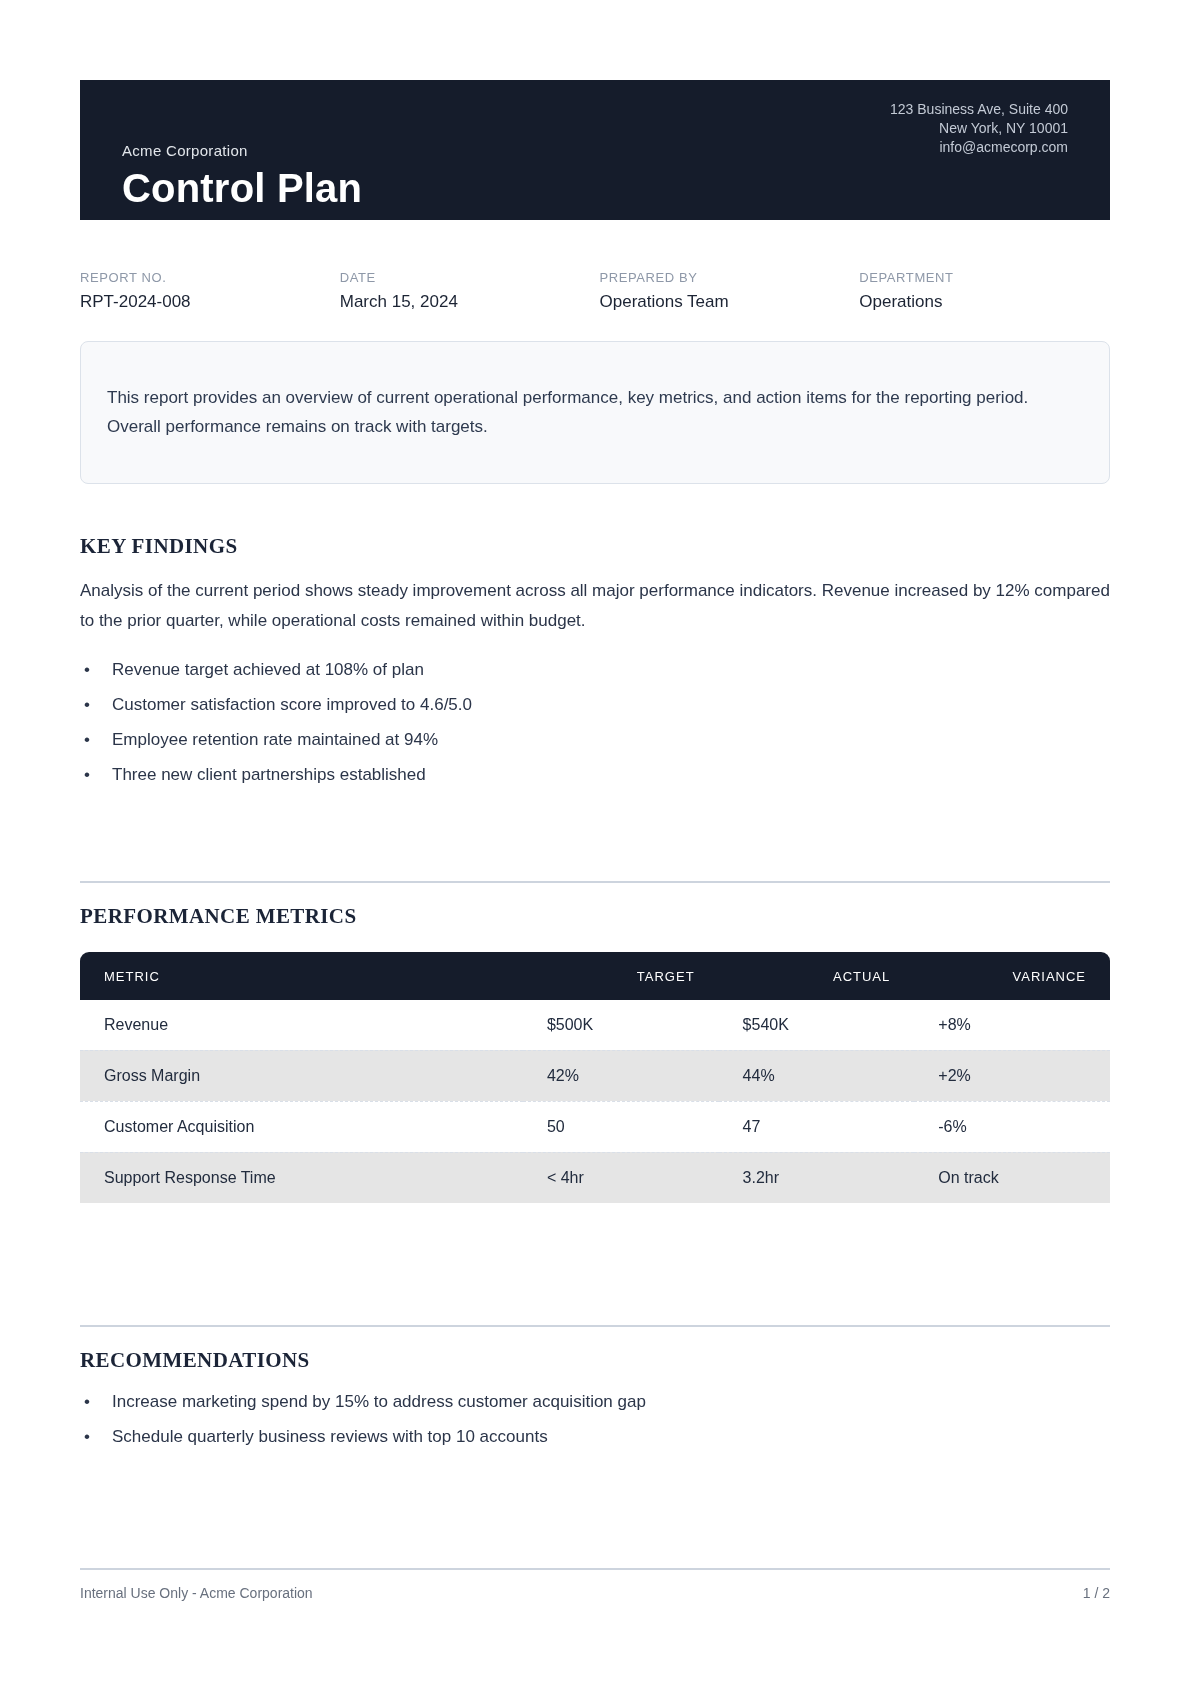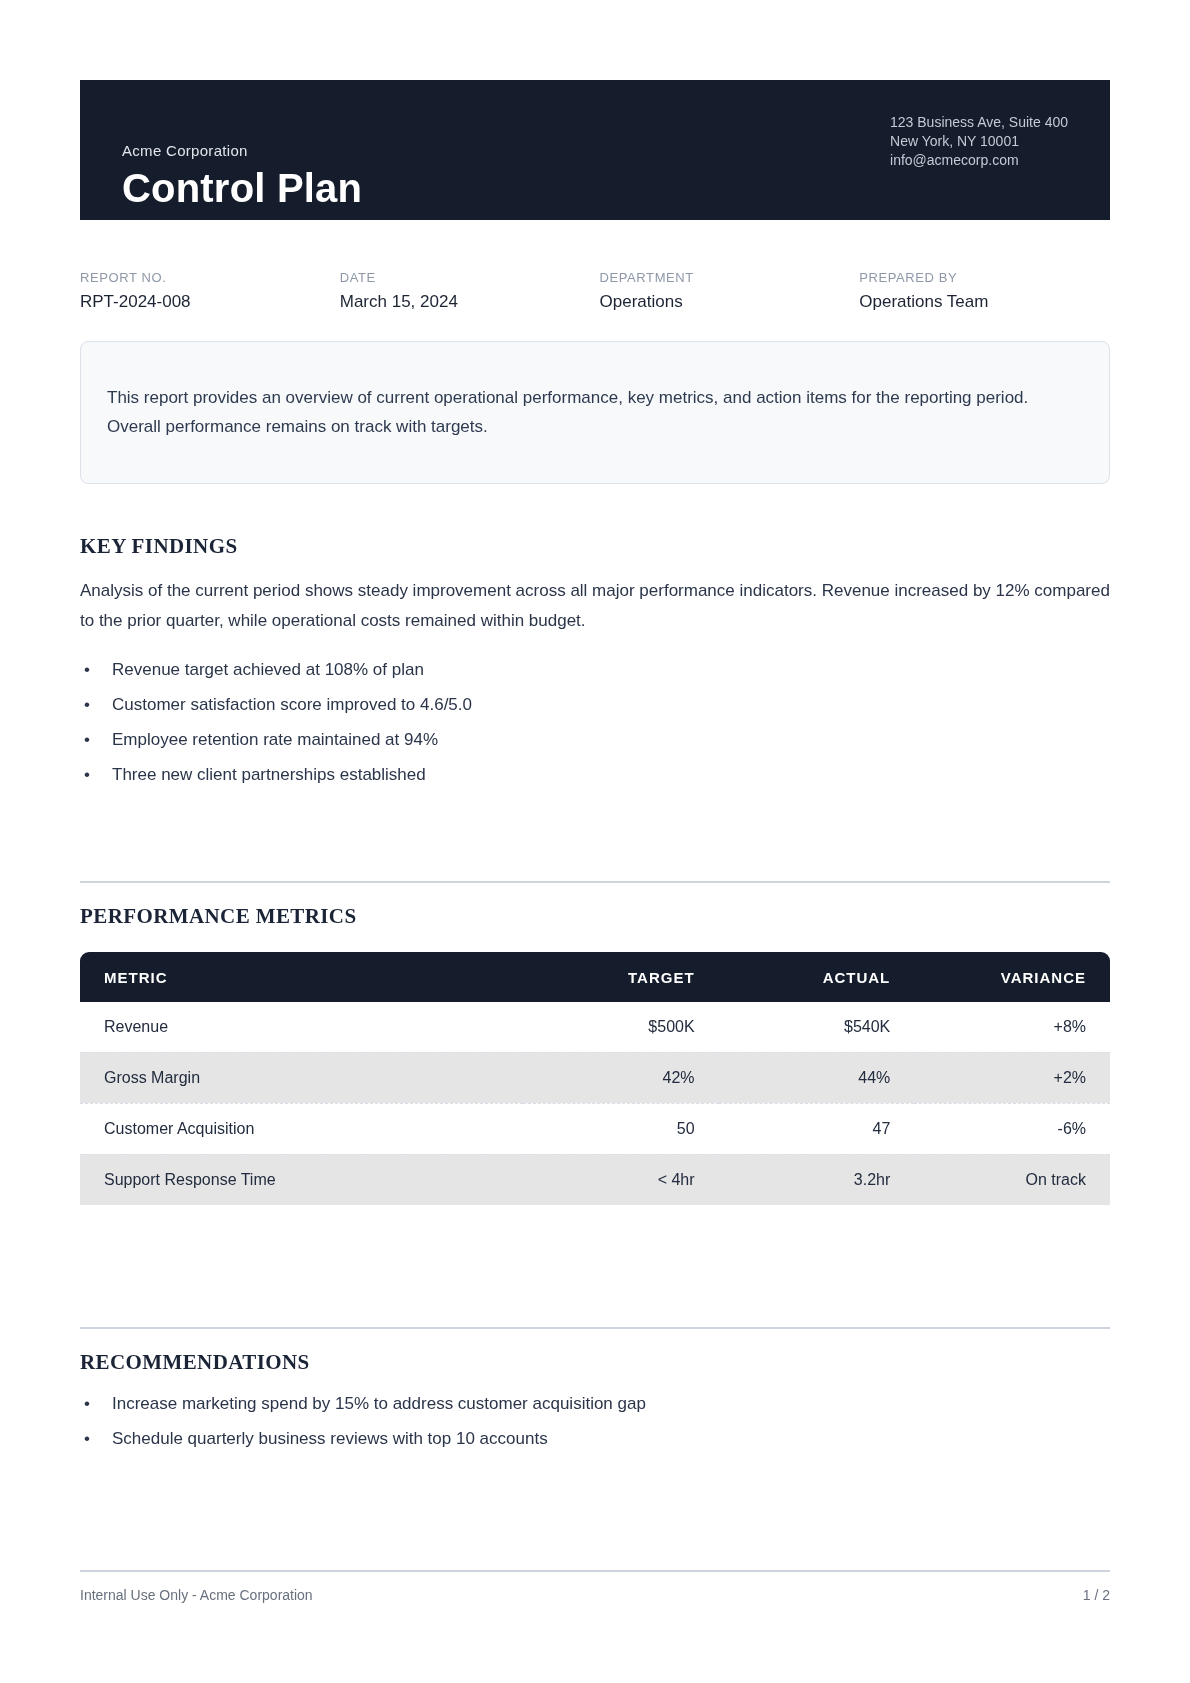--- a/index.html
+++ b/index.html
@@ -16,21 +16,21 @@
   
   .report-header {
     margin-top: 80px; height: 140px;
     background: #151c2b;
     display: flex; justify-content: space-between;
     padding: 0 42px 0 42px;
   }
   .rh-left { display: flex; flex-direction: column; justify-content: flex-end; padding-bottom: 12px; }
   .company-name { font-size: 15px; color: #e2e6eb; letter-spacing: 0.3px; margin-bottom: 9px; }
   .report-title { font-size: 40px; font-weight: bold; color: #ffffff; letter-spacing: 0.2px; line-height: 1; }
-  .rh-right { padding-top: 33px; text-align: left; font-size: 14px; line-height: 19px; color: #c3cad5; }
+  .rh-right { padding-top: 20px; text-align: right; font-size: 14px; line-height: 19px; color: #c3cad5; }
 
   
   .meta-row { margin-top: 50px; display: flex; gap: 9px; }
   .meta-field { width: 257px; }
   .meta-label { font-size: 13px; color: #8e98a8; letter-spacing: 0.6px; }
   .meta-value { margin-top: 7px; font-size: 17px; color: #1c2434; }
 
   
   .summary-box {
     margin-top: 29px;
@@ -73,29 +73,29 @@
   table.metrics-table {
     margin-top: 23px;
     width: 100%;
     border-collapse: separate; border-spacing: 0;
     table-layout: fixed;
   }
   .metrics-table col.c-metric { width: 43%; }
   .metrics-table col.c-num { width: 19%; }
   .metrics-table thead th {
     background: #151c2b; color: #ffffff;
-    font-size: 15px; font-weight: bold; letter-spacing: 1px;
+    font-size: 13px; font-weight: normal; letter-spacing: 1px;
     text-align: right;
     padding: 17px 24px 16px 24px;
   }
   .metrics-table thead th:first-child { text-align: left; border-top-left-radius: 9px; }
   .metrics-table thead th:last-child { border-top-right-radius: 9px; }
   .metrics-table tbody td {
     font-size: 16px; color: #222c3e;
-    text-align: right;
+    text-align: left;
     padding: 16px 24px 16px 24px;
   }
   .metrics-table tbody td:first-child { text-align: left; }
   .metrics-table tbody tr.alt td { background: #e5e5e5; }
   .metrics-table tbody tr + tr td { border-top: 1px dashed #d9dfe8; }
 
   ul.rec-list { margin-top: 19px; }
 
   
   .footer-divider { margin-top: 122px; }
@@ -126,26 +126,26 @@
     <div class="meta-row">
       <div class="meta-field">
         <div class="meta-label">REPORT NO.</div>
         <div class="meta-value">RPT-2024-008</div>
       </div>
       <div class="meta-field">
         <div class="meta-label">DATE</div>
         <div class="meta-value">March 15, 2024</div>
       </div>
       <div class="meta-field">
+        <div class="meta-label">PREPARED BY</div>
+        <div class="meta-value">Operations Team</div>
+      </div>
+      <div class="meta-field">
         <div class="meta-label">DEPARTMENT</div>
         <div class="meta-value">Operations</div>
-      </div>
-      <div class="meta-field">
-        <div class="meta-label">PREPARED BY</div>
-        <div class="meta-value">Operations Team</div>
       </div>
     </div>
 
     <div class="summary-box">
       <span>This report provides an overview of current operational performance, key metrics, and action items for the reporting period. Overall performance remains on track with targets.</span>
     </div>
 
     <h2 class="section-heading kf-heading">KEY FINDINGS</h2>
     <p class="body-paragraph">Analysis of the current period shows steady improvement across all major performance indicators. Revenue increased by 12% compared to the prior quarter, while operational costs remained within budget.</p>
     <ul class="bullet-list">

